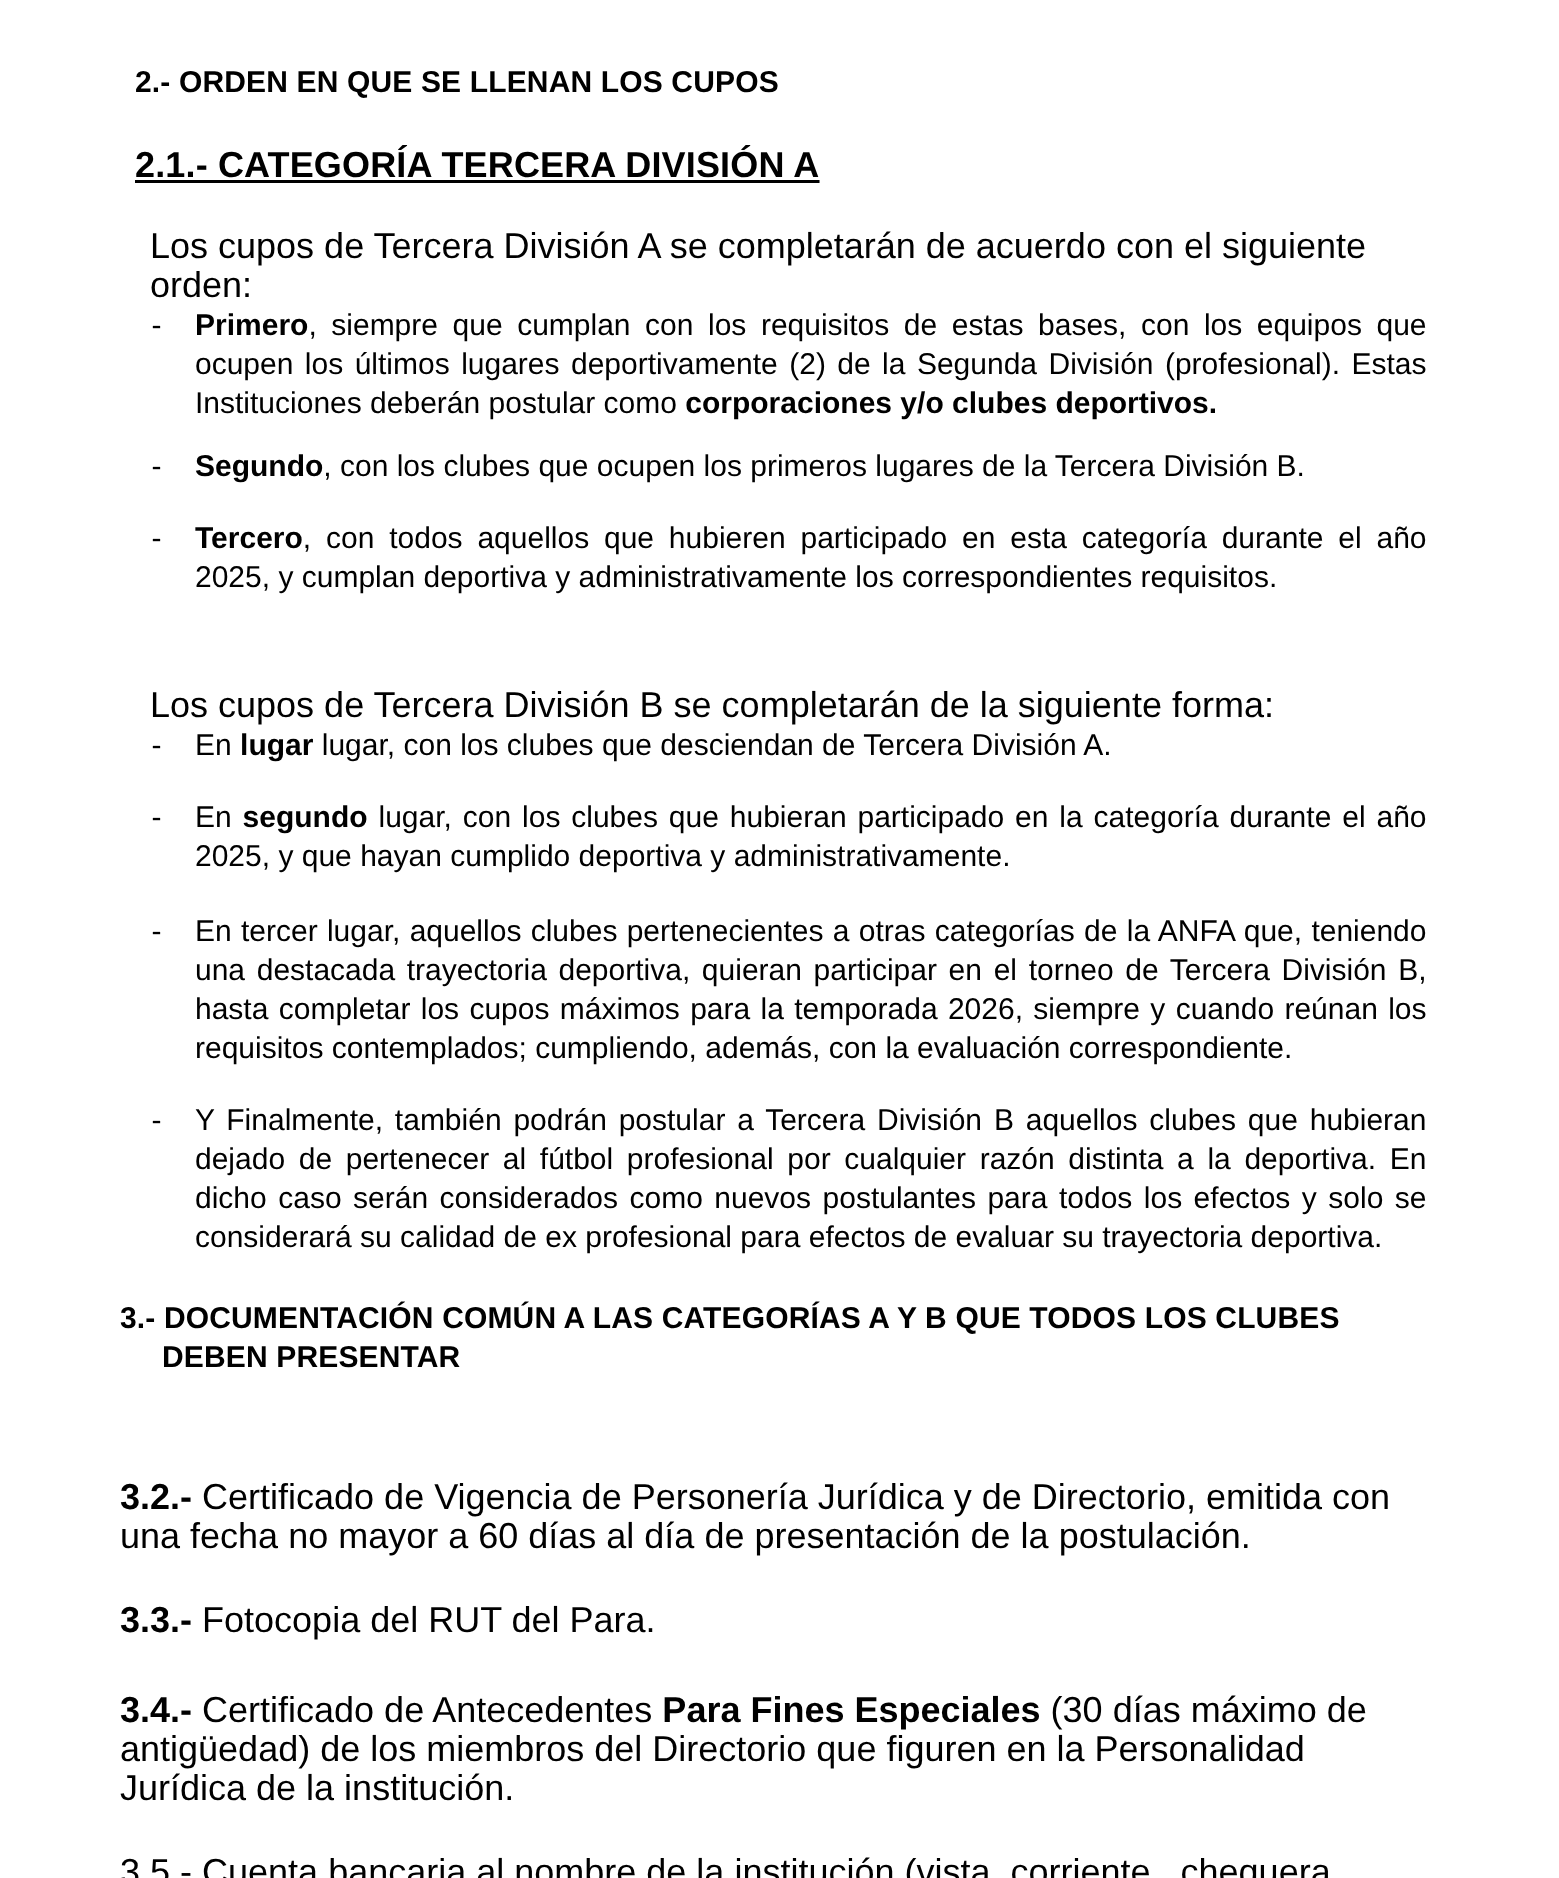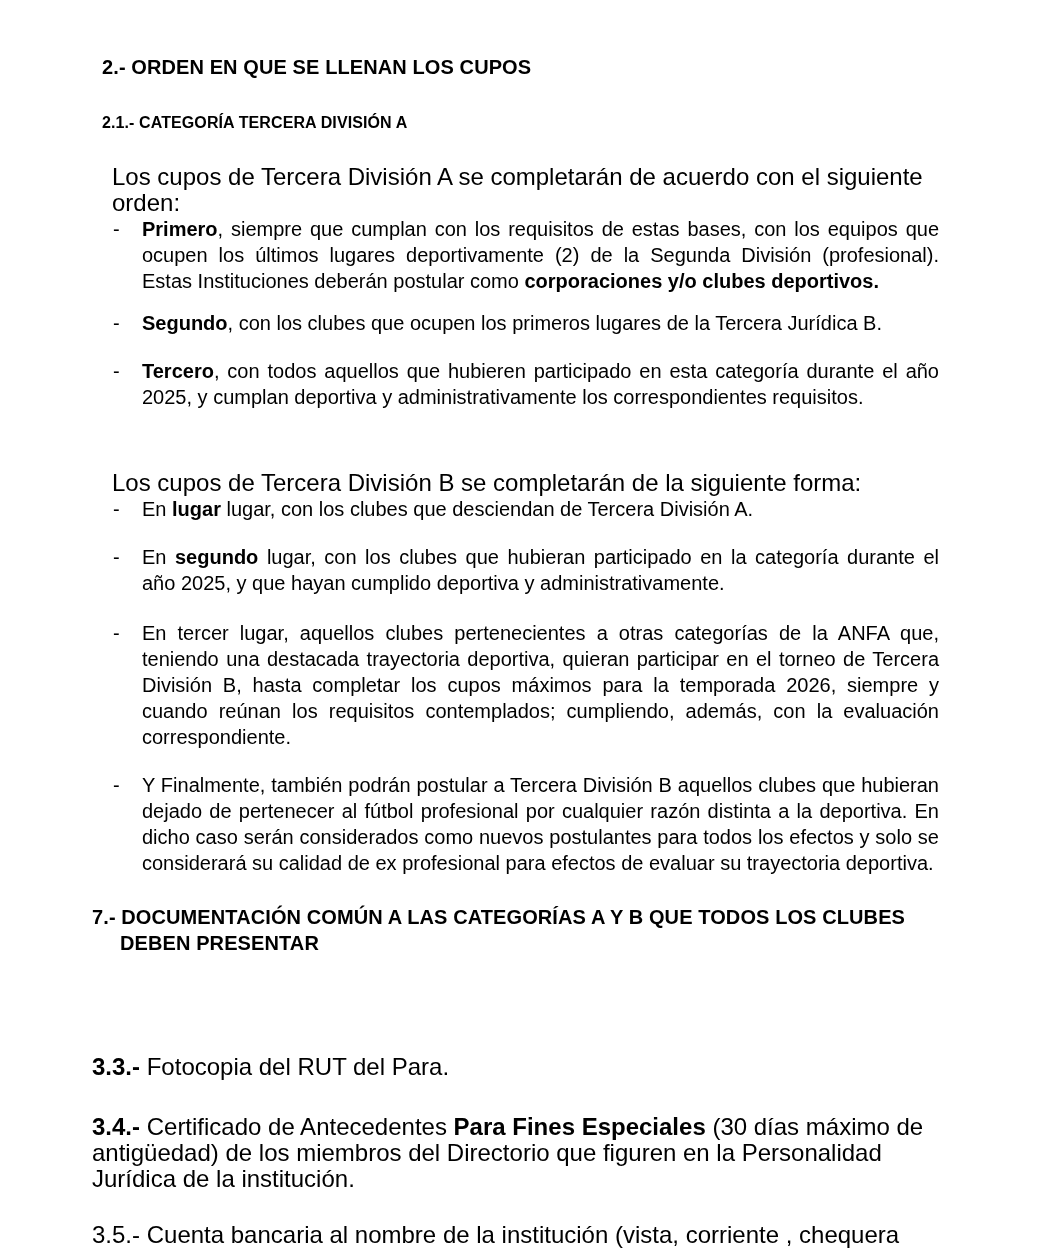--- a/index.html
+++ b/index.html
@@ -16,37 +16,38 @@
     -webkit-font-smoothing: antialiased;
     overflow: hidden;
   }
 
   .page {
     position: relative;
     width: 1005px;
     height: 1252px;
     background: #ffffff;
     box-sizing: border-box;
-    padding: 12px;
+    padding: 0;
   }
 
   
   .h-sec {
     font-size: 20px;
     font-weight: bold;
     letter-spacing: 0.1px;
     line-height: 26px;
     margin: 0;
   }
   .h-sub {
-    font-size: 16px;
+    font-size: 24px;
     font-weight: bold;
     letter-spacing: 0.1px;
     line-height: 26px;
     margin: 0;
+    text-decoration: underline;
   }
   .body-line {
     font-size: 24px;
     line-height: 26px;
     margin: 0;
   }
 
   
   .block-2 {            
     margin-left: 90px;
@@ -119,21 +120,21 @@
 
     <li class="bullet">
       <span class="dash">-</span>
       <b>Primero</b><span>, siempre que cumplan con los requisitos de estas bases, con los equipos que ocupen los últimos lugares deportivamente (2) de la Segunda División (profesional). Estas Instituciones deberán postular como </span><b>corporaciones y/o clubes deportivos.</b>
     </li>
 
     <li style="height:16px"></li>
 
     <li class="bullet">
       <span class="dash">-</span>
-      <b>Segundo</b><span>, con los clubes que ocupen los primeros lugares de la Tercera Jurídica B.</span>
+      <b>Segundo</b><span>, con los clubes que ocupen los primeros lugares de la Tercera División B.</span>
     </li>
 
     <li style="height:22px"></li>
 
     <li class="bullet">
       <span class="dash">-</span>
       <b>Tercero</b><span>, con todos aquellos que hubieren participado en esta categoría durante el año 2025, y cumplan deportiva y administrativamente los correspondientes requisitos.</span>
     </li>
   </ul>
 
@@ -169,29 +170,32 @@
 
     <li class="bullet">
       <span class="dash">-</span>
       <span>Y Finalmente, también podrán postular a Tercera División B aquellos clubes que hubieran dejado de pertenecer al fútbol profesional por cualquier razón distinta a la deportiva. En dicho caso serán considerados como nuevos postulantes para todos los efectos y solo se considerará su calidad de ex profesional para efectos de evaluar su trayectoria deportiva.</span>
     </li>
   </ul>
 
   <div class="sp-28"></div>
 
   <div class="h-sec block-3 h3-hang">
-    <span class="h3-first">7.- DOCUMENTACIÓN COMÚN A LAS CATEGORÍAS A Y B QUE TODOS LOS CLUBES</span><br>
+    <span class="h3-first">3.- DOCUMENTACIÓN COMÚN A LAS CATEGORÍAS A Y B QUE TODOS LOS CLUBES</span><br>
     <span>DEBEN PRESENTAR</span>
   </div>
 
   <div class="sp-34"></div>
 
 
   <div class="sp-34"></div>
 
+  <div class="body-line block-3">
+    <b>3.2.-</b><span> Certificado de Vigencia de Personería Jurídica y de Directorio, emitida con una fecha no mayor a 60 días al día de presentación de la postulación.</span>
+  </div>
 
   <div class="sp-30"></div>
 
   <div class="body-line block-3">
     <b>3.3.-</b><span> Fotocopia del RUT del Para.</span>
   </div>
 
   <div class="sp-34"></div>
 
   <div class="body-line block-3">

